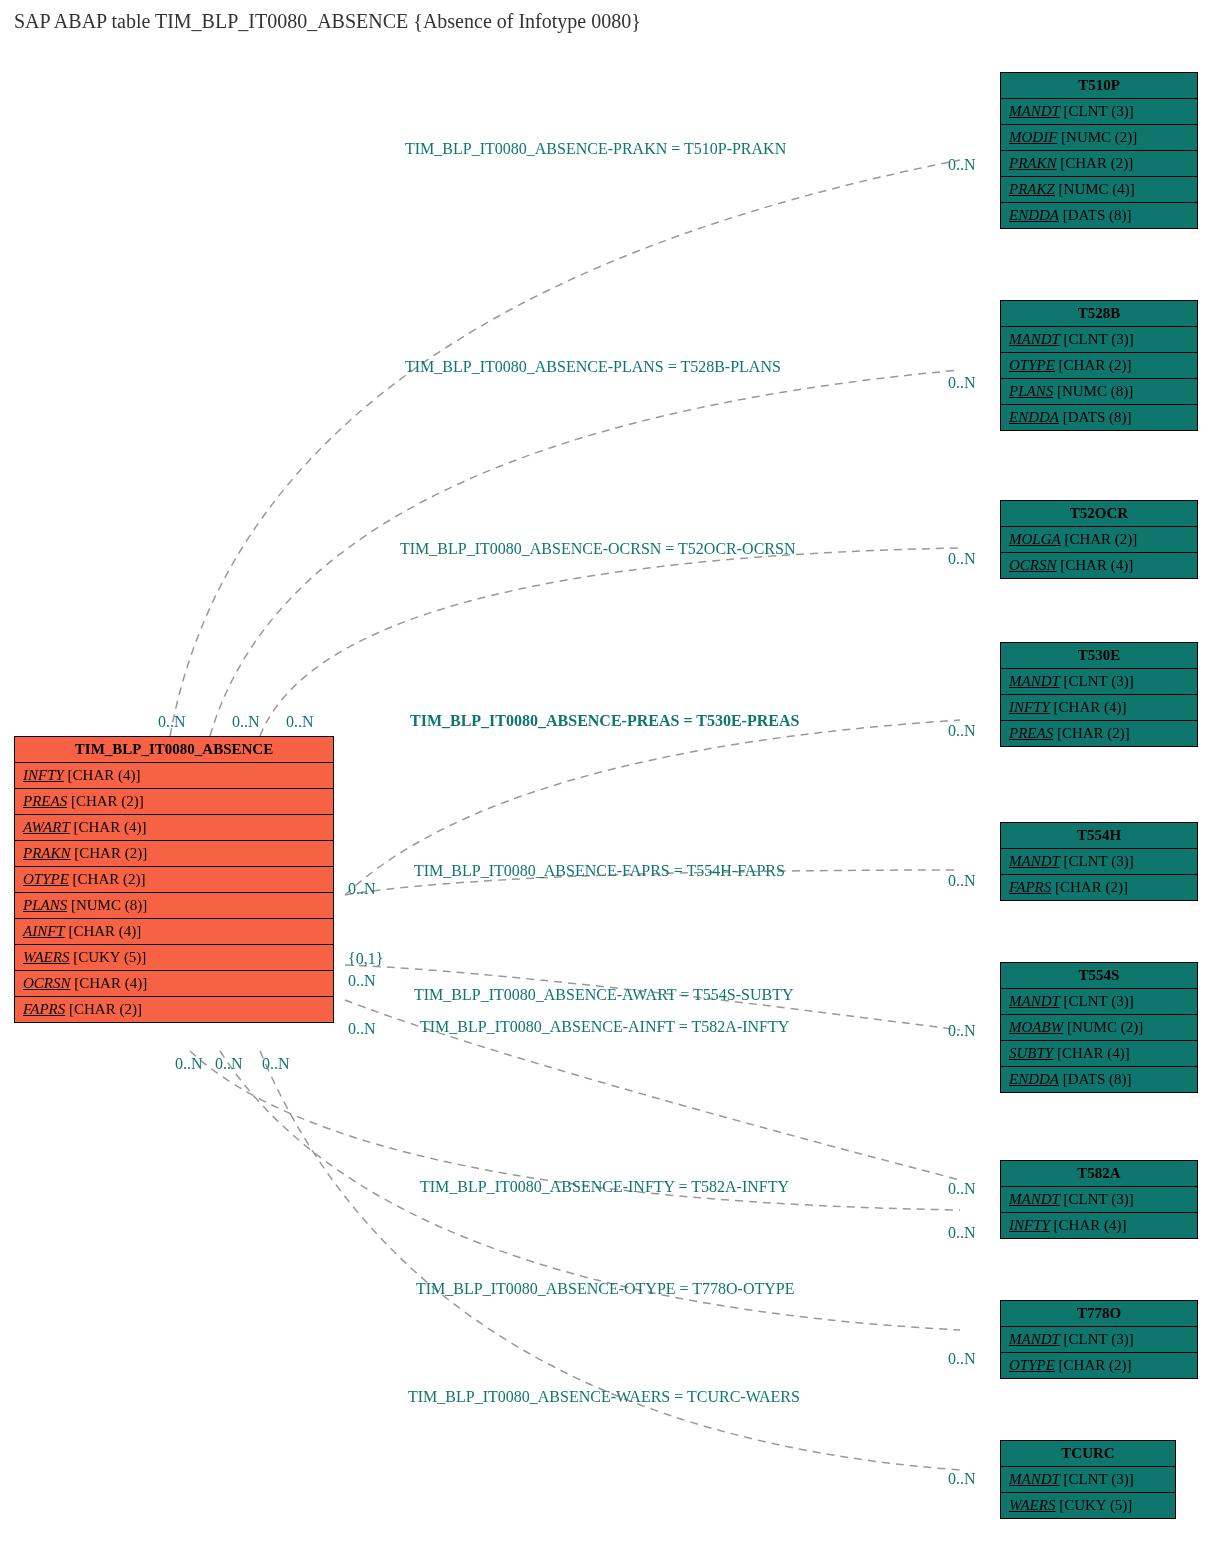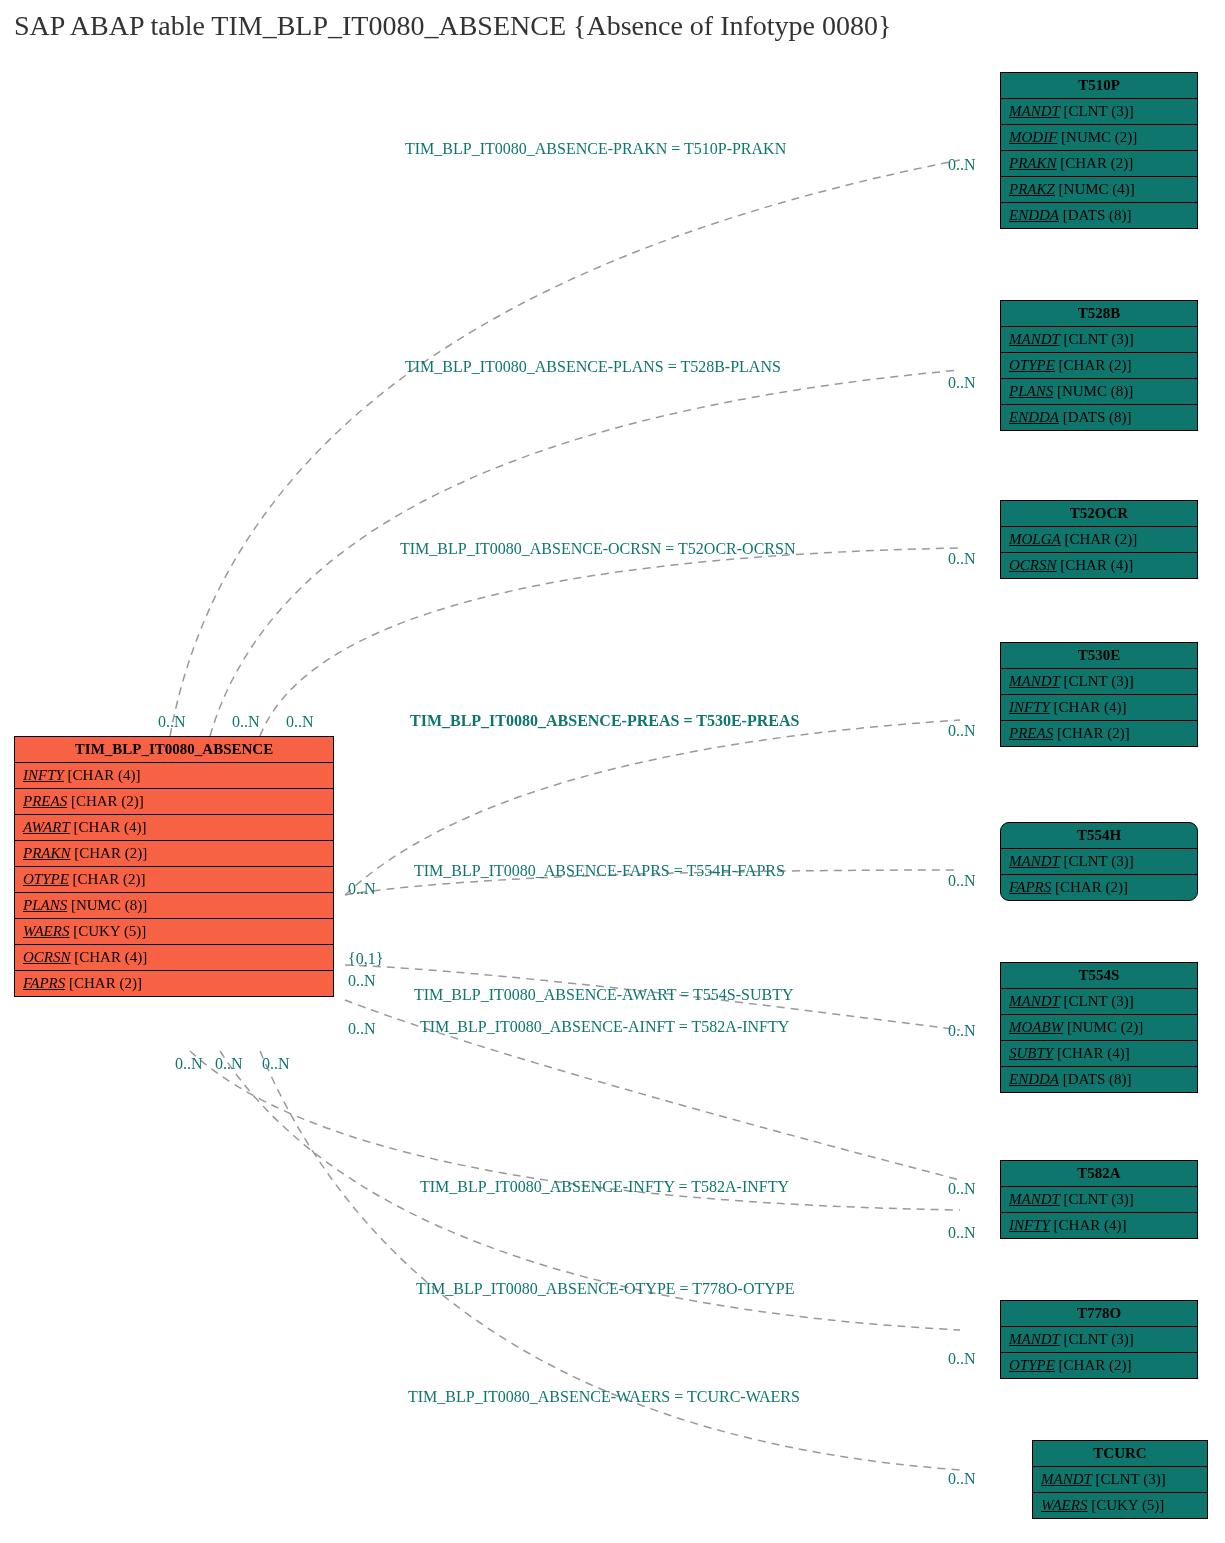--- a/index.html
+++ b/index.html
@@ -10,21 +10,21 @@
     font-size: 15px;
     background: #fff;
     width: 1225px;
     height: 1543px;
     position: relative;
   }
   .title {
     position: absolute;
     top: 10px;
     left: 14px;
-    font-size: 28px;
+    font-size: 20px;
     color: #333;
   }
   .tbl {
     position: absolute;
     border: 1px solid #000;
     background: #0f766e;
   }
   .tbl.main { background: #f76245; }
   .tbl .hdr {
     font-weight: bold;
@@ -85,20 +85,21 @@
 </svg>
 
 <div class="tbl main" style="left:14px; top:736px; width:320px;">
   <div class="hdr">TIM_BLP_IT0080_ABSENCE</div>
   <div class="row"><span class="nm">INFTY</span> <span>[CHAR (4)]</span></div>
   <div class="row"><span class="nm">PREAS</span> <span>[CHAR (2)]</span></div>
   <div class="row"><span class="nm">AWART</span> <span>[CHAR (4)]</span></div>
   <div class="row"><span class="nm">PRAKN</span> <span>[CHAR (2)]</span></div>
   <div class="row"><span class="nm">OTYPE</span> <span>[CHAR (2)]</span></div>
   <div class="row"><span class="nm">PLANS</span> <span>[NUMC (8)]</span></div>
+  <div class="row"><span class="nm">AINFT</span> <span>[CHAR (4)]</span></div>
   <div class="row"><span class="nm">WAERS</span> <span>[CUKY (5)]</span></div>
   <div class="row"><span class="nm">OCRSN</span> <span>[CHAR (4)]</span></div>
   <div class="row"><span class="nm">FAPRS</span> <span>[CHAR (2)]</span></div>
 </div>
 
 <div class="card" style="left:158px; top:713px;">0..N</div>
 <div class="card" style="left:232px; top:713px;">0..N</div>
 <div class="card" style="left:286px; top:713px;">0..N</div>
 <div class="card" style="left:348px; top:880px;">0..N</div>
 <div class="card" style="left:348px; top:950px;">{0,1}</div>
@@ -131,21 +132,21 @@
   <div class="row"><span class="nm">OCRSN</span> <span>[CHAR (4)]</span></div>
 </div>
 
 <div class="tbl" style="left:1000px; top:642px; width:198px;">
   <div class="hdr">T530E</div>
   <div class="row"><span class="nm">MANDT</span> <span>[CLNT (3)]</span></div>
   <div class="row"><span class="nm">INFTY</span> <span>[CHAR (4)]</span></div>
   <div class="row"><span class="nm">PREAS</span> <span>[CHAR (2)]</span></div>
 </div>
 
-<div class="tbl" style="left:1000px; top:822px; width:198px;border-radius:9px;">
+<div class="tbl" style="left:1000px; top:822px; width:198px;">
   <div class="hdr">T554H</div>
   <div class="row"><span class="nm">MANDT</span> <span>[CLNT (3)]</span></div>
   <div class="row"><span class="nm">FAPRS</span> <span>[CHAR (2)]</span></div>
 </div>
 
 <div class="tbl" style="left:1000px; top:962px; width:198px;">
   <div class="hdr">T554S</div>
   <div class="row"><span class="nm">MANDT</span> <span>[CLNT (3)]</span></div>
   <div class="row"><span class="nm">MOABW</span> <span>[NUMC (2)]</span></div>
   <div class="row"><span class="nm">SUBTY</span> <span>[CHAR (4)]</span></div>
@@ -157,21 +158,21 @@
   <div class="row"><span class="nm">MANDT</span> <span>[CLNT (3)]</span></div>
   <div class="row"><span class="nm">INFTY</span> <span>[CHAR (4)]</span></div>
 </div>
 
 <div class="tbl" style="left:1000px; top:1300px; width:198px;">
   <div class="hdr">T778O</div>
   <div class="row"><span class="nm">MANDT</span> <span>[CLNT (3)]</span></div>
   <div class="row"><span class="nm">OTYPE</span> <span>[CHAR (2)]</span></div>
 </div>
 
-<div class="tbl" style="left:1000px; top:1440px; width:176px;margin-left:32px;">
+<div class="tbl" style="left:1000px; top:1440px; width:176px;">
   <div class="hdr">TCURC</div>
   <div class="row"><span class="nm">MANDT</span> <span>[CLNT (3)]</span></div>
   <div class="row"><span class="nm">WAERS</span> <span>[CUKY (5)]</span></div>
 </div>
 
 <div class="lbl" style="left:405px; top:140px;">TIM_BLP_IT0080_ABSENCE-PRAKN = T510P-PRAKN</div>
 <div class="lbl" style="left:405px; top:358px;">TIM_BLP_IT0080_ABSENCE-PLANS = T528B-PLANS</div>
 <div class="lbl" style="left:400px; top:540px;">TIM_BLP_IT0080_ABSENCE-OCRSN = T52OCR-OCRSN</div>
 <div class="lbl" style="left:410px; top:712px;font-weight:bold;">TIM_BLP_IT0080_ABSENCE-PREAS = T530E-PREAS</div>
 <div class="lbl" style="left:414px; top:862px;">TIM_BLP_IT0080_ABSENCE-FAPRS = T554H-FAPRS</div>

